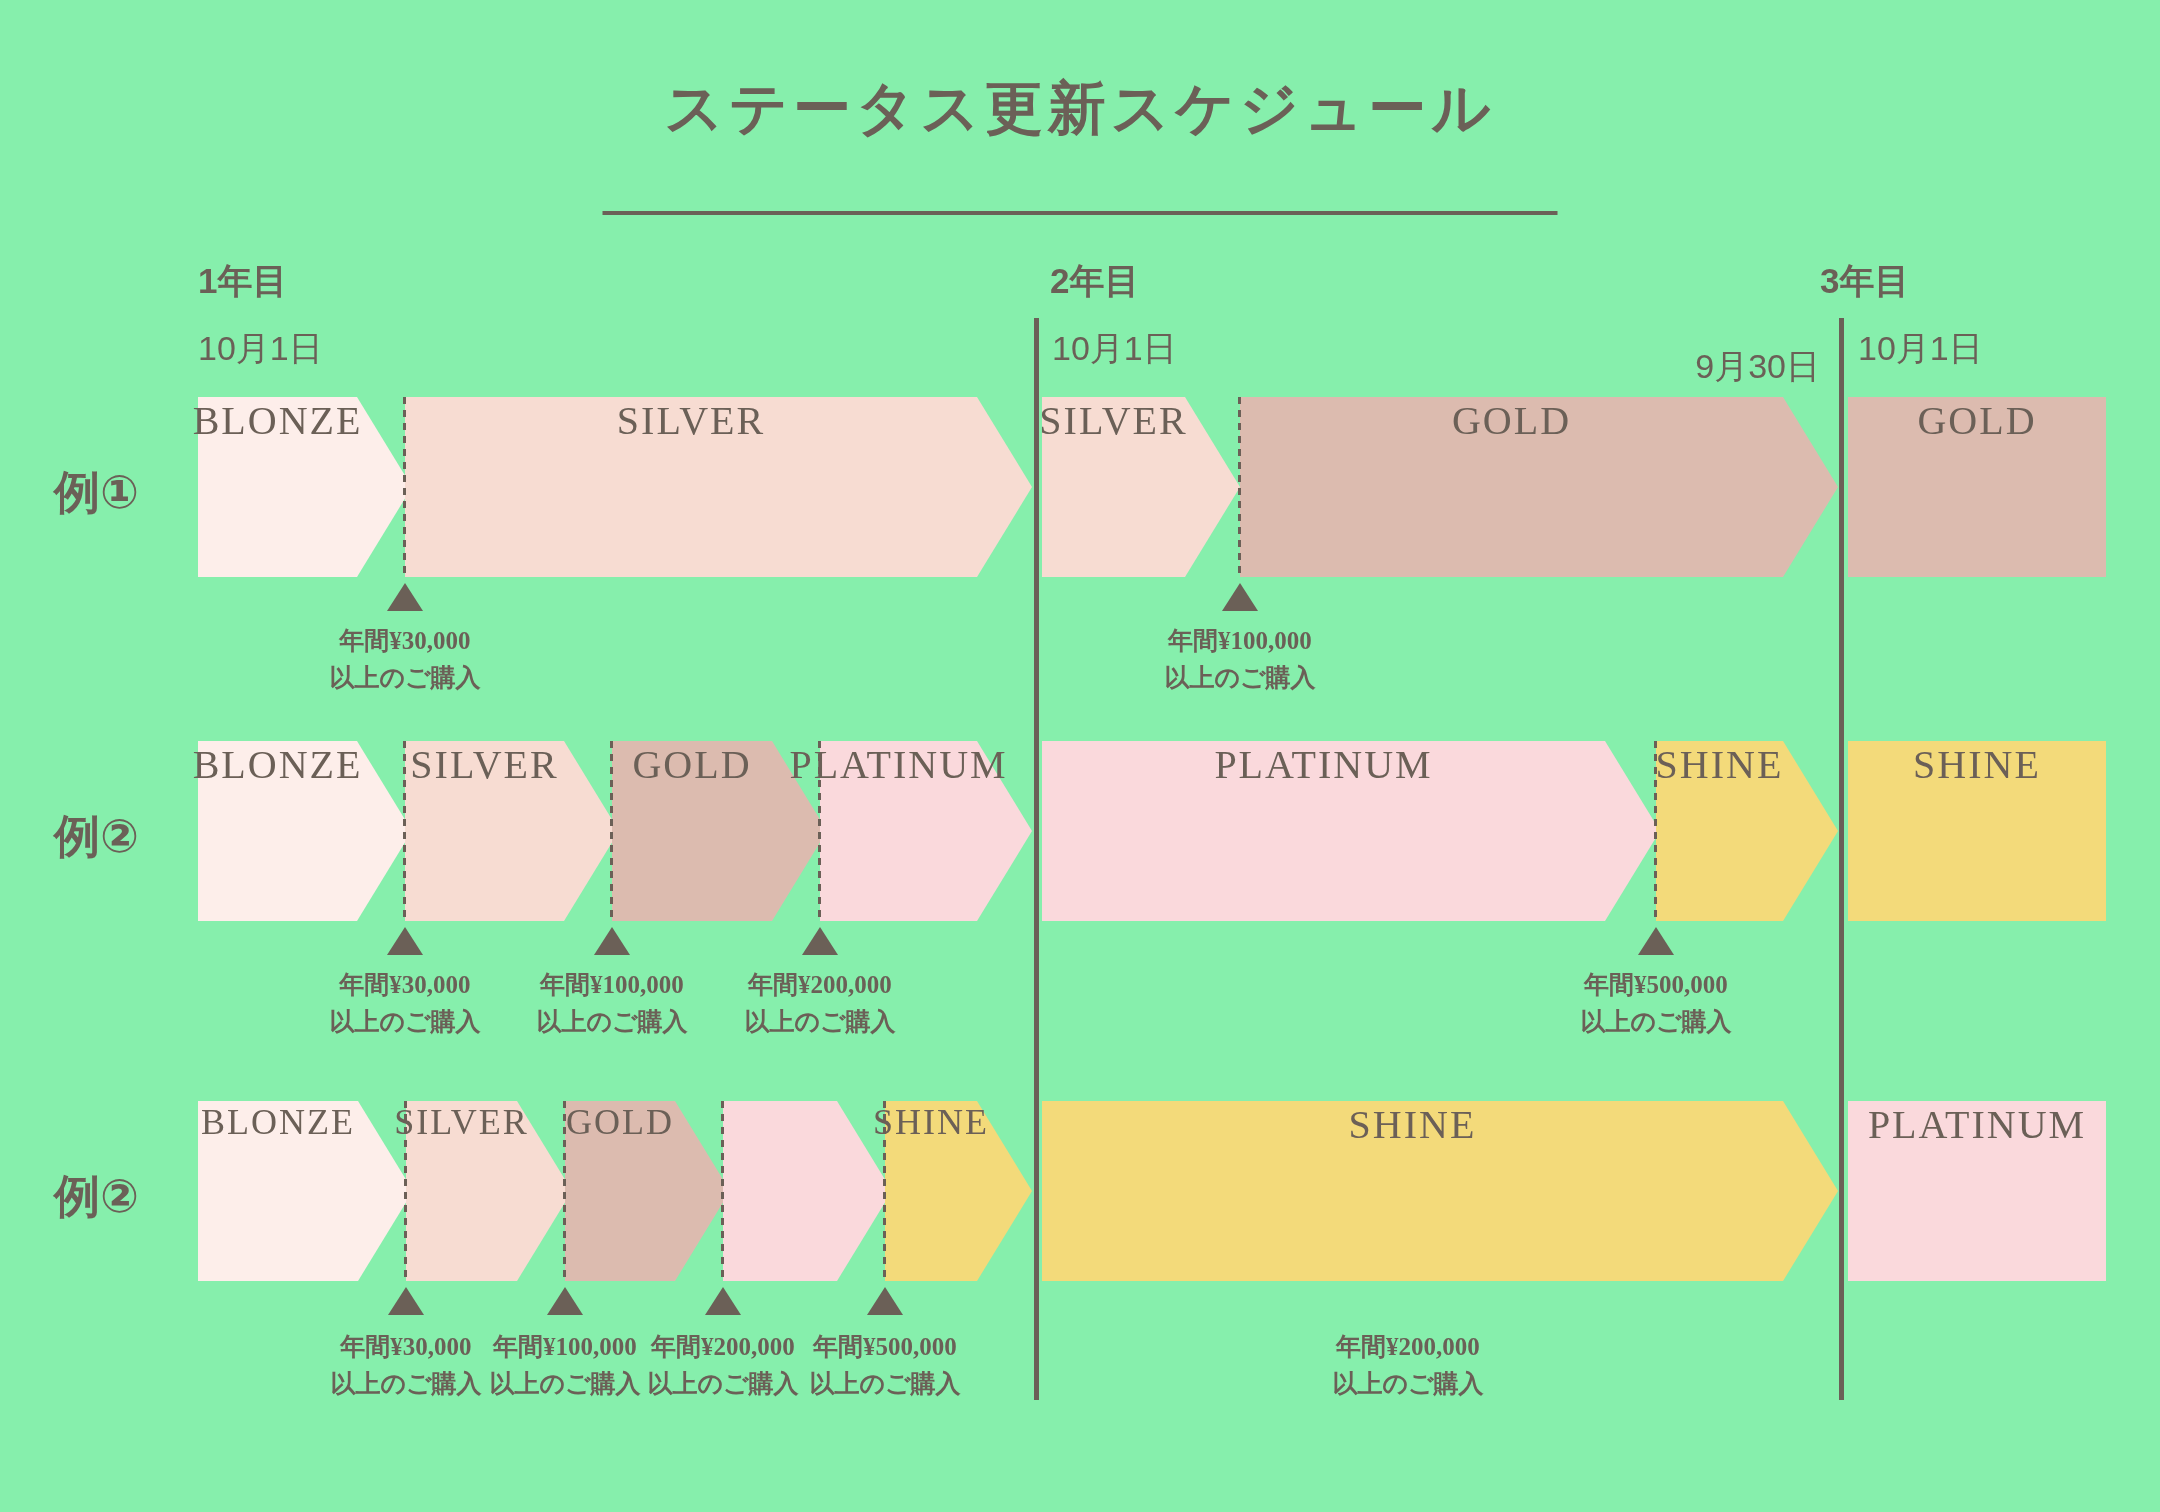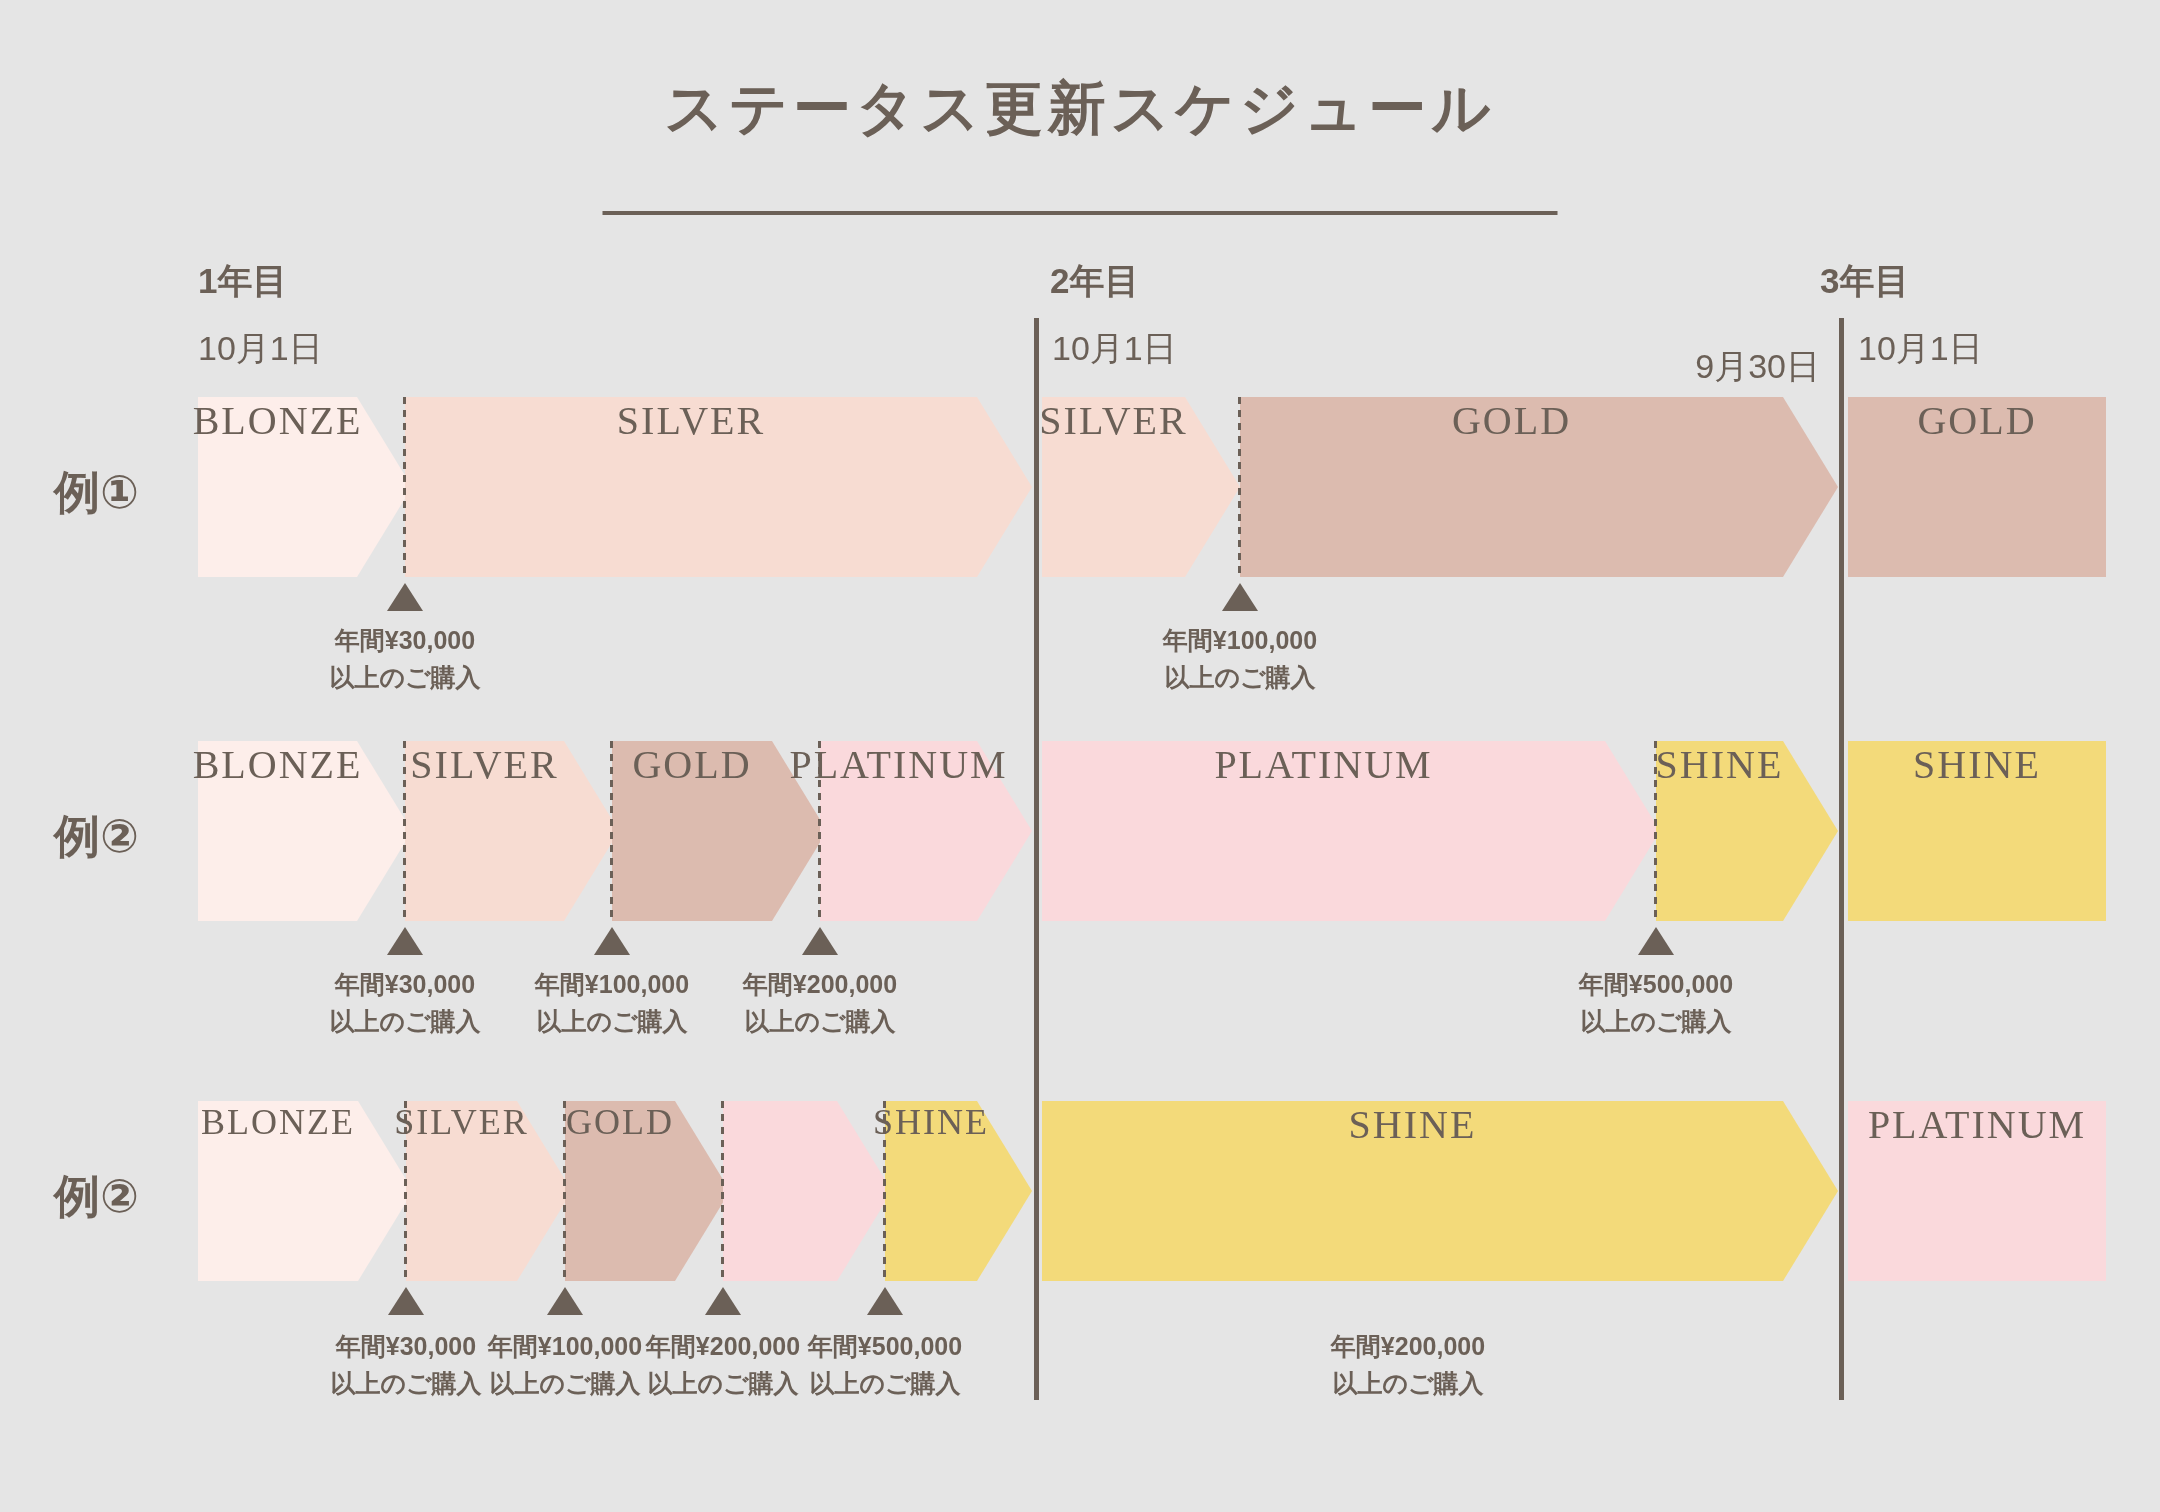--- a/index.html
+++ b/index.html
@@ -1,16 +1,16 @@
 <!DOCTYPE html>
 <html><head>
 <meta charset="utf-8">
 <style>
   html,body{margin:0;padding:0;background:#fff;}
-  .canvas{position:relative;width:2160px;height:1512px;background:#e5e5e5;overflow:hidden;
+  .canvas{position:relative;width:2160px;height:1512px;background:#86efac;overflow:hidden;
           font-family:"Liberation Sans","DejaVu Sans",sans-serif;color:#6b6057;}
   .title{position:absolute;left:0;right:0;top:70px;text-align:center;
          font-size:58px;font-weight:bold;letter-spacing:5px;color:#6b6057;}
   .title-underline{position:absolute;left:50%;transform:translateX(-50%);top:211px;width:955px;height:4px;background:#6b6057;}
   .yr{position:absolute;font-size:35px;font-weight:bold;color:#6b6057;}
   .date{position:absolute;font-size:34px;color:#6b6057;}
   .date-right{width:210px;text-align:right;}
   .ex{position:absolute;left:54px;font-size:46px;font-weight:bold;color:#6b6057;}
   .vline{position:absolute;top:318px;height:1082px;width:5px;background:#6b6057;}
   .seg{position:absolute;height:180px;display:flex;align-items:flex-start;justify-content:center;
@@ -24,21 +24,21 @@
   .wrap{white-space:normal;width:118px;text-align:center;line-height:44px;padding-right:55px;}
   .c-blonze{background:#fdeeea;}
   .c-silver{background:#f7dcd2;}
   .c-gold{background:#dcbbaf;}
   .c-platinum{background:#fad9dc;}
   .c-shine{background:#f3da7a;}
   .dot{position:absolute;width:3px;background:repeating-linear-gradient(to bottom,#6b6057 0 7px,rgba(0,0,0,0) 7px 13px);}
   .tri{position:absolute;width:0;height:0;border-left:18px solid rgba(0,0,0,0);
        border-right:18px solid rgba(0,0,0,0);border-bottom:28px solid #6b6057;}
   .ann{position:absolute;transform:translateX(-50%);text-align:center;font-size:25px;line-height:37px;
-       font-weight:bold;color:#6b6057;white-space:nowrap;}
+       font-weight:bold;color:#6b6057;white-space:nowrap;font-family:Liberation Serif, serif;}
 </style>
 </head>
 <body>
 
 <div class="canvas">
 
   <div class="title">ステータス更新スケジュール</div>
   <div class="title-underline"></div>
 
   <div class="yr" style="left:198px;top:258px">1年目</div>

